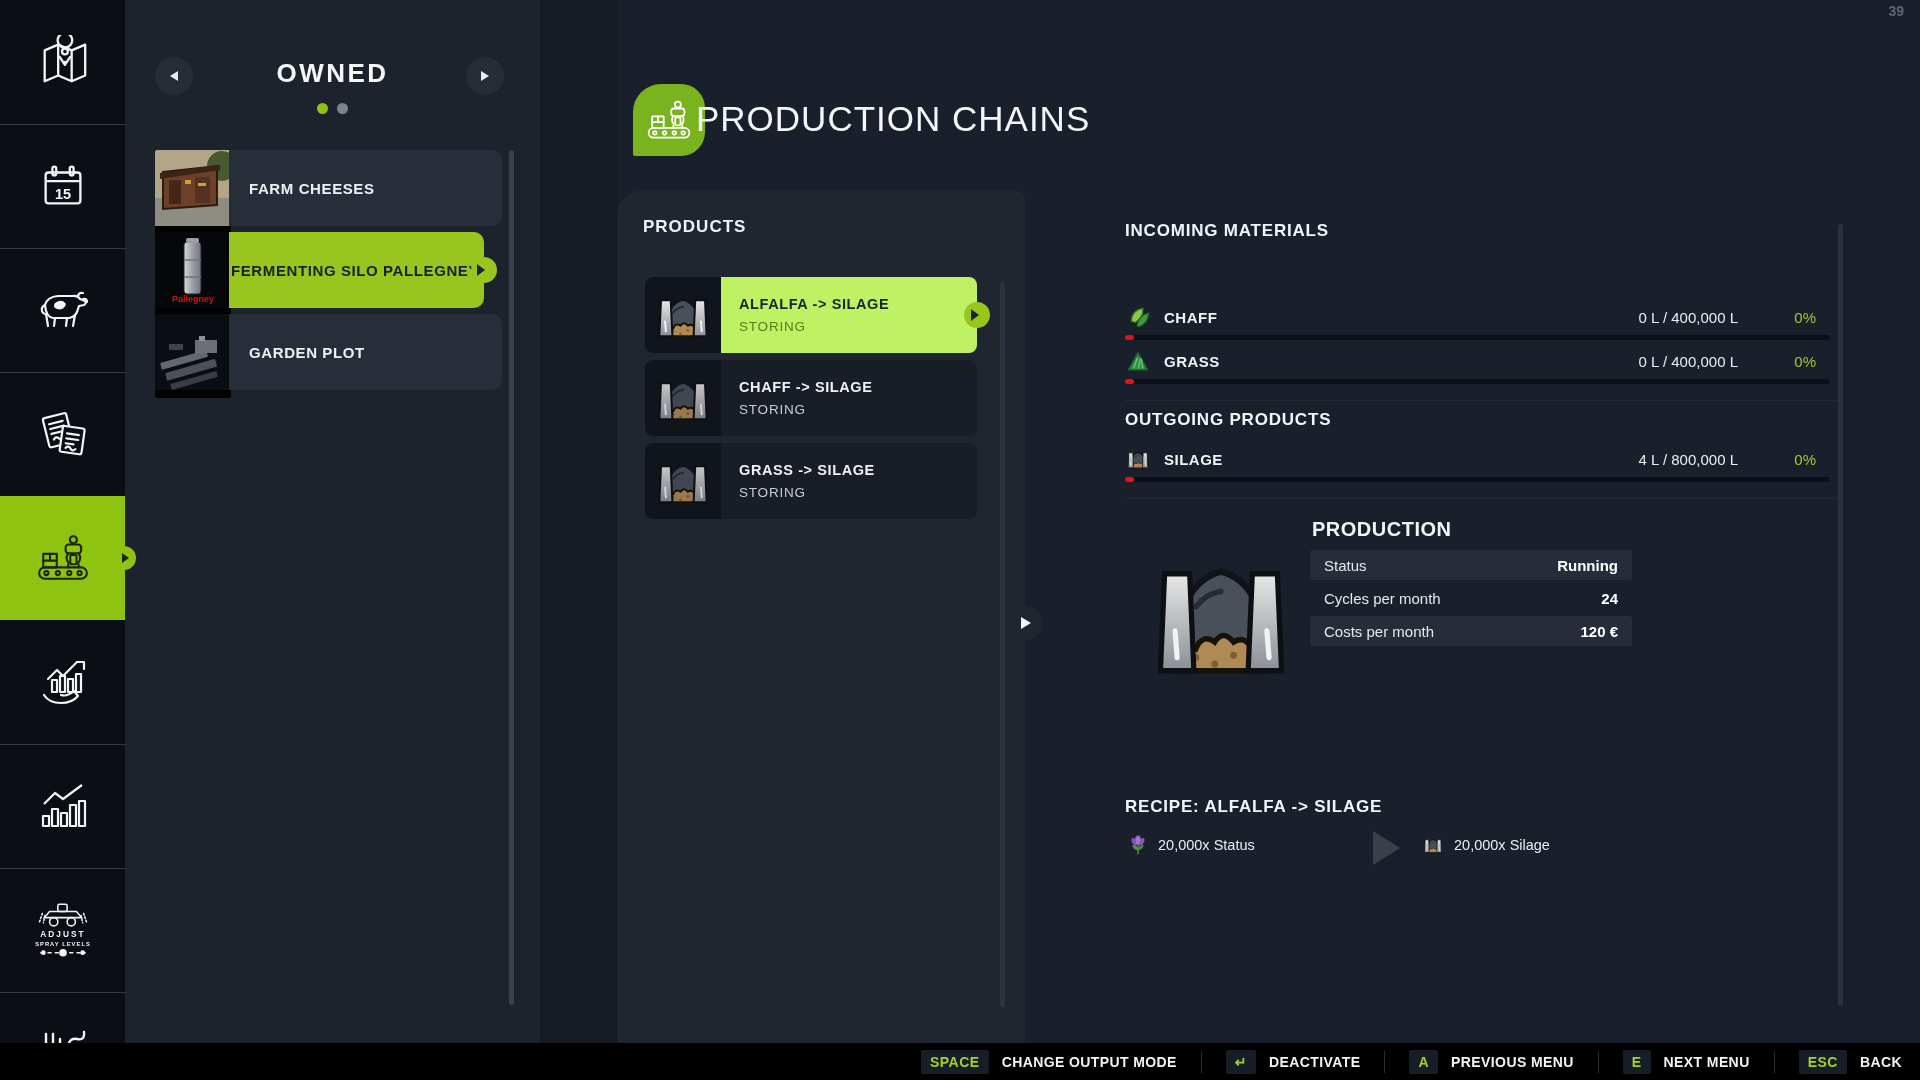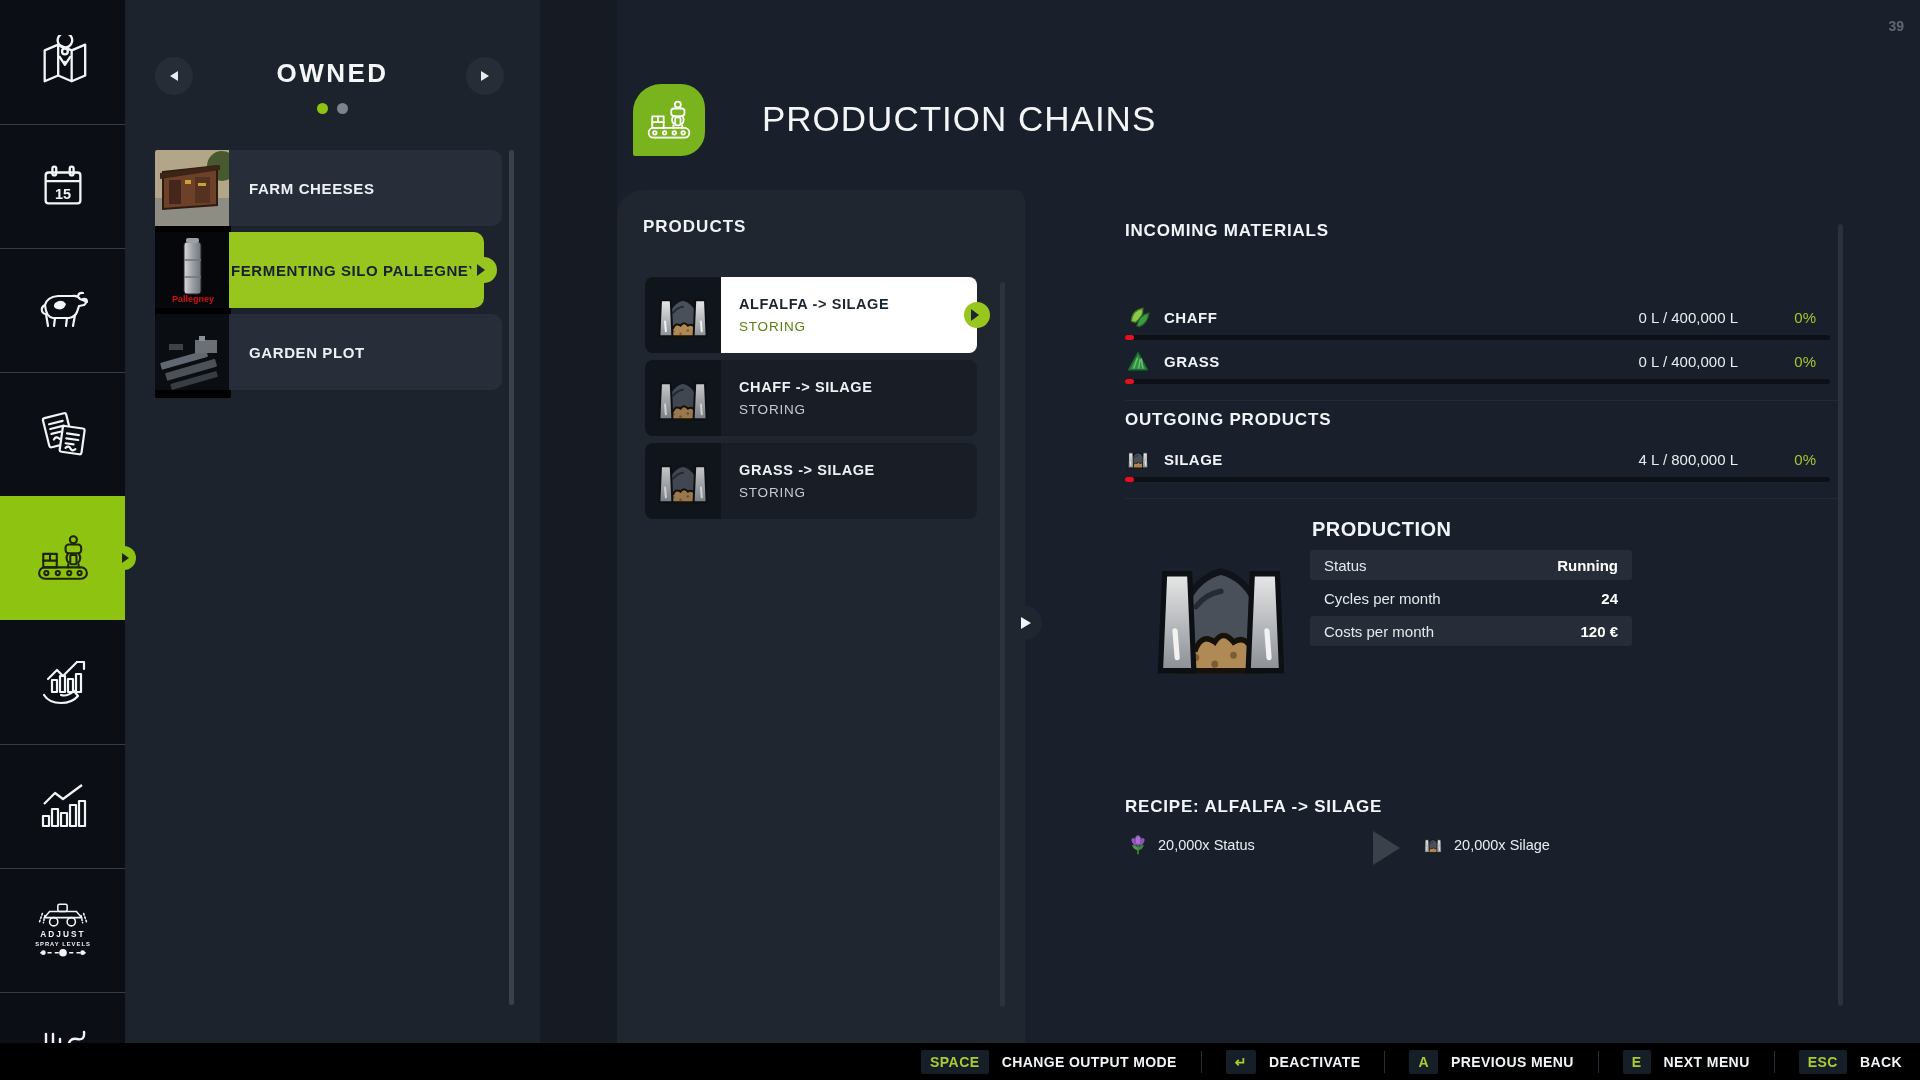--- a/index.html
+++ b/index.html
@@ -29,34 +29,34 @@
        display:flex;align-items:center;padding-left:20px;font-weight:bold;font-size:15px;letter-spacing:.6px;color:#eef1f4;}
   .b-row.selected .b-label{background:#98c51e;color:#18222e;padding-left:2px;}
   .row-bump{position:absolute;left:316px;top:50%;margin-top:-13px;width:26px;height:26px;border-radius:50%;background:#98c51e;}
   .row-arrow{position:absolute;left:322px;top:50%;margin-top:-6px;width:0;height:0;
        border-left:8px solid #1c2630;border-top:6px solid transparent;border-bottom:6px solid transparent;}
   .vscroll{position:absolute;width:5px;border-radius:3px;}
   
   #main-bg{position:absolute;left:617px;top:0;right:0;bottom:0;background:#1a202b;z-index:0;}
   #head-badge{position:absolute;left:633px;top:84px;width:72px;height:72px;background:#79b41e;
        border-radius:28px 24px 24px 2px;display:flex;align-items:center;justify-content:center;z-index:2;}
-  #head-title{position:absolute;left:762px;top:99px;font-size:35px;letter-spacing:1px;color:#f3f5f7;z-index:2;}
-  #hud-num{position:absolute;right:16px;top:18px;font-size:14px;font-weight:bold;color:#5f6772;z-index:2;}
+  #head-title{position:absolute;left:696px;top:99px;font-size:35px;letter-spacing:1px;color:#f3f5f7;z-index:2;}
+  #hud-num{position:absolute;right:16px;top:3px;font-size:14px;font-weight:bold;color:#5f6772;z-index:2;}
   
   #products-panel{position:absolute;left:617px;top:190px;width:408px;height:853px;background:#20262f;
        border-radius:26px 10px 0 0;z-index:2;}
   #pp-title{position:absolute;left:26px;top:27px;font-size:17px;font-weight:bold;letter-spacing:1px;color:#f0f3f6;}
   .p-row{position:absolute;left:28px;width:332px;height:76px;}
   .p-icon{position:absolute;left:0;top:0;width:76px;height:76px;background:#10151c;border-radius:8px 0 0 8px;
        display:flex;align-items:center;justify-content:center;}
   .p-body{position:absolute;left:76px;top:0;width:256px;height:76px;background:#181d26;border-radius:0 8px 8px 0;
        display:flex;flex-direction:column;justify-content:center;gap:7px;padding-left:18px;box-sizing:border-box;}
   .p-name{font-size:14.5px;font-weight:bold;letter-spacing:.6px;color:#eef1f4;}
   .p-status{font-size:13.5px;letter-spacing:.8px;color:#c6ccd4;}
-  .p-row.selected .p-body{background:#ffffff;}
+  .p-row.selected .p-body{background:#bef264;}
   .p-row.selected .p-name{color:#1b2530;}
   .p-row.selected .p-status{color:#5a7c10;}
   .p-row .row-bump{left:319px;}
   .p-row .row-arrow{left:326px;}
   #pp-bump{position:absolute;left:391px;top:416px;width:34px;height:34px;border-radius:50%;background:#20262f;}
   #pp-bump-arrow{position:absolute;left:13px;top:11px;width:0;height:0;
        border-left:10px solid #f2f4f6;border-top:6px solid transparent;border-bottom:6px solid transparent;}
   
   #details{position:absolute;left:1125px;top:0;width:725px;height:1080px;z-index:2;}
   .sec-title{position:absolute;left:0;font-size:17px;font-weight:bold;letter-spacing:.8px;color:#f2f5f8;}

